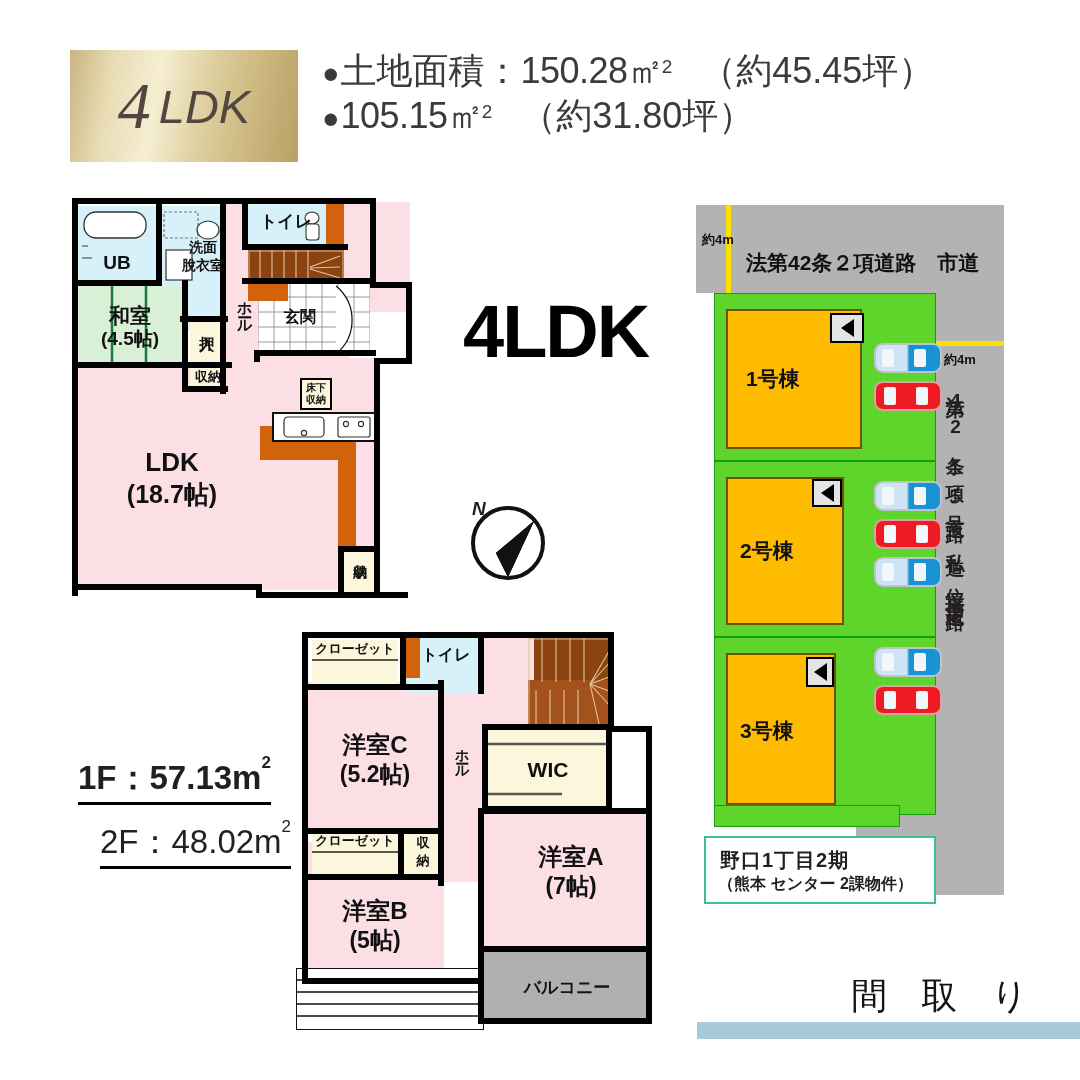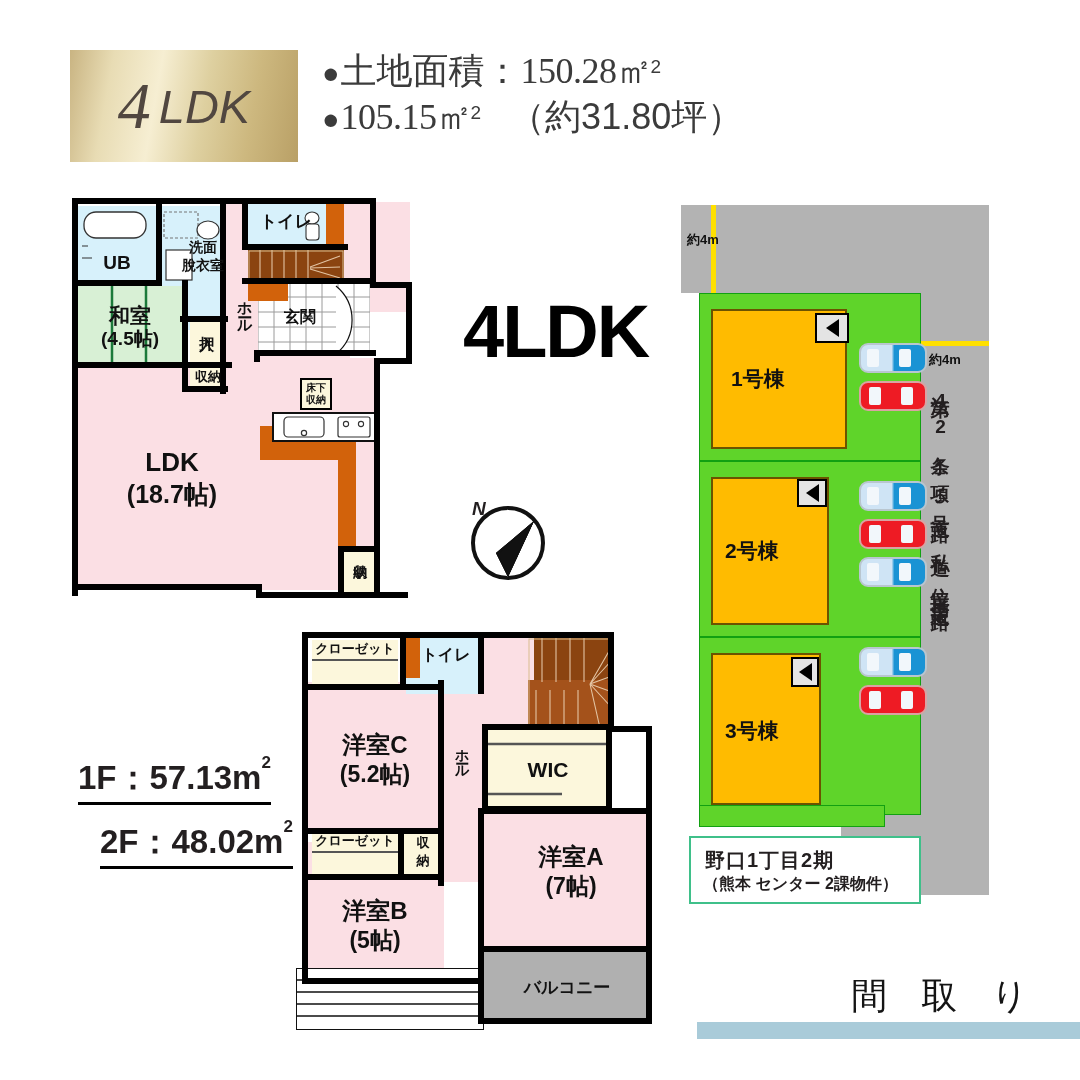--- a/index.html
+++ b/index.html
@@ -13,32 +13,32 @@
     display:flex;align-items:center;justify-content:center;}
   #badge .b4{font-family:"Liberation Serif","DejaVu Serif",serif;font-style:italic;
     font-size:66px;font-weight:400;color:#514740;line-height:1;letter-spacing:-1px;}
   #badge .bl{font-family:"Liberation Sans",sans-serif;font-style:italic;font-weight:400;
     font-size:47px;color:#514740;margin-left:9px;letter-spacing:0px;}
 
   #headlines{left:322px;top:48px;width:700px;}
   .hl{display:flex;align-items:baseline;font-size:36px;color:#3b3b3b;line-height:1.26;white-space:nowrap;}
   .hl .dot{font-size:29px;margin-right:1px;line-height:1;}
   .hl .lab{letter-spacing:0px;}
-  .hl .num{letter-spacing:-0.5px;font-family:Liberation Serif, serif;}
+  .hl .num{letter-spacing:-0.5px;}
   .sup{font-size:19px;vertical-align:super;position:relative;top:-10px;left:-2px;}
   .hl .paren{margin-left:26px;}
 
   
   #blue4ldk{left:463px;top:295px;font-size:74px;font-weight:bold;color:#000000;
     letter-spacing:-2px;line-height:1;}
 
   
   #area1f{left:78px;top:756px;font-size:33px;font-weight:bold;letter-spacing:0px;
           border-bottom:3px solid #000;padding-bottom:1px;}
-  #area2f{left:100px;top:820px;font-size:33px;font-weight:bold;letter-spacing:0px;
+  #area2f{left:100px;top:820px;font-size:33px;font-weight:normal;letter-spacing:0px;
           border-bottom:3px solid #000;padding-bottom:1px;}
   .supb{font-size:17px;vertical-align:super;position:relative;top:-9px;}
 
   
   #madori{right:40px;top:972px;font-size:36px;letter-spacing:12px;color:#141414;}
   #madoribar{left:697px;top:1022px;width:383px;height:17px;background:#a9cbd9;}
 
   
   #compass{left:468px;top:503px;width:80px;height:80px;}
   #compassN{left:472px;top:498px;font-size:19px;font-weight:bold;font-style:italic;}
@@ -55,21 +55,21 @@
   .blue{background:#d7f1fb;}
   .green{background:#d8f0d5;}
   .cream{background:#fcf7dc;}
   .white{background:#fff;}
   .grey{background:#b0b0b0;}
   .orange{background:#d2620b;}
   .wood{background:#8b4410;}
   .wood2{background:#a4521b;}
 
   
-  #site{left:681px;top:205px;width:352px;height:700px;}
+  #site{left:696px;top:205px;width:352px;height:700px;}
   .sroad{position:absolute;background:#b3b3b3;}
   .slot{position:absolute;background:#5fd42a;border:1px solid #12a012;box-sizing:border-box;}
   .bld{position:absolute;background:#ffbb00;border:2px solid #6b5300;box-sizing:border-box;}
   .bnum{position:absolute;font-size:21px;font-weight:bold;color:#111;}
   .car{position:absolute;border-radius:9px;box-sizing:border-box;}
   .car .body{position:absolute;inset:0;border-radius:9px;}
   .car .win{position:absolute;background:#f2f7fb;border-radius:2px;}
   .arrowbox{position:absolute;background:#e4e4e4;border:2px solid #000;box-sizing:border-box;
             display:flex;align-items:center;justify-content:center;}
   .arrowbox i{display:block;width:0;height:0;border-top:9px solid transparent;
@@ -92,20 +92,21 @@
   <span class="bl">LDK</span>
 </div>
 
 <div class="abs" id="headlines">
   <div class="hl">
     <span class="dot">●</span>
     <span class="lab">土地面積：</span>
     <span class="num">150.28</span>
     <span>㎡</span>
     <span class="sup">2</span>
+    <span class="paren">（約45.45坪）</span>
   </div>
   <div class="hl">
     <span class="dot">●</span>
     <span class="num">105.15</span>
     <span>㎡</span>
     <span class="sup">2</span>
     <span class="paren">（約31.80坪）</span>
   </div>
 </div>
 
@@ -335,20 +336,21 @@
 
   <div class="sroad" style="left:0;top:0;width:200px;height:88px;"></div>
   <div class="sroad" style="left:178px;top:0;width:130px;height:120px;clip-path:polygon(0 0,130 0,130 120,52 120,0 54);"></div>
   <div class="sroad" style="left:240px;top:60px;width:68px;height:630px;"></div>
   <div class="sroad" style="left:160px;top:600px;width:84px;height:90px;clip-path:polygon(44 0,84 0,84 90,0 90);"></div>
 
   <div class="ylw" style="left:30px;top:0;width:5px;height:88px;"></div>
   <div class="ylw" style="left:240px;top:136px;width:68px;height:5px;"></div>
   <div class="s4m" style="left:6px;top:26px;">約4m</div>
   <div class="s4m" style="left:248px;top:146px;">約4m</div>
+  <div class="sroadtxt" style="left:50px;top:44px;">法第42条２項道路　市道</div>
   <div class="vtxt" id="svert">法第42条１項５号道路　私道　位置指定道路</div>
 
   <div class="slot" style="left:18px;top:88px;width:222px;height:168px;"></div>
   <div class="slot" style="left:18px;top:256px;width:222px;height:176px;"></div>
   <div class="slot" style="left:18px;top:432px;width:222px;height:178px;clip-path:polygon(0 0,222 0,222 148,142 148,142 178,0 178);"></div>
   <div class="slot" style="left:18px;top:600px;width:186px;height:22px;"></div>
 
   <div class="bld" style="left:30px;top:104px;width:136px;height:140px;clip-path:polygon(0 0,136 0,136 62,102 62,102 140,0 140);"></div>
   <div class="bnum" style="left:50px;top:160px;">1号棟</div>
   <div class="arrowbox" style="left:134px;top:108px;width:34px;height:30px;">

